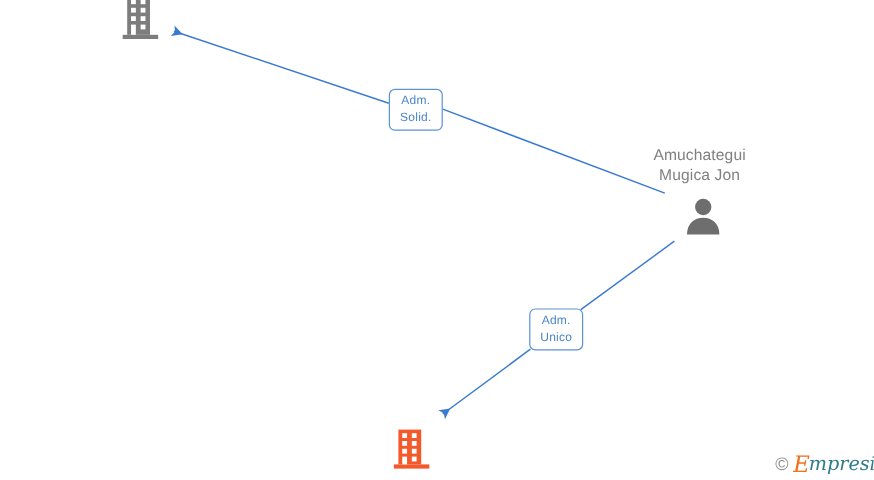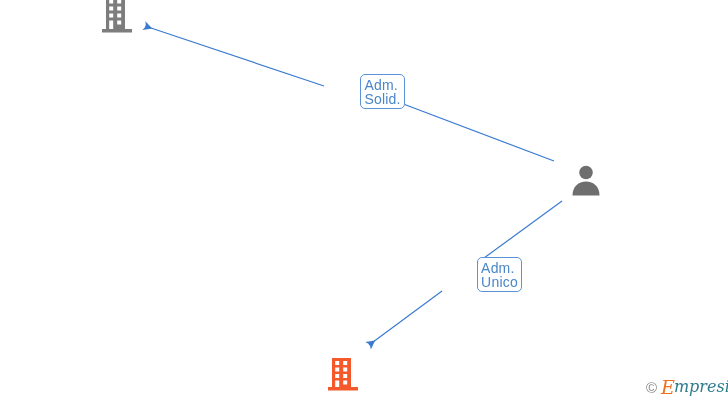--- a/index.html
+++ b/index.html
@@ -46,30 +46,29 @@
     white-space: pre-line;
     letter-spacing: 0.1px;
   }
   .rel-label {
     position: absolute;
     box-sizing: border-box;
     border: 1px solid #5b93d6;
     border-radius: 5px;
     background: #ffffff;
     color: #4a86c8;
-    font-size: 14px;
+    font-size: 10px;
     line-height: 14px;
-    text-align: left;
+    text-align: center;
     display: flex;
     flex-direction: column;
     align-items: center;
     justify-content: center;
     white-space: pre-line;
     letter-spacing: 0.2px;
-    margin-left: 36px;
   }
   #label-solid {
     left: 324px;
     top: 74px;
     width: 45px;
     height: 35px;
   }
   #label-unico {
     left: 441px;
     top: 257px;
@@ -147,20 +146,22 @@
     </svg>
   </div>
 
   <div class="node icon-person" style="left:571px; top:164px;">
     <svg width="30" height="32" viewBox="0 0 30 32" xmlns="http://www.w3.org/2000/svg">
       <circle cx="15" cy="8.5" r="6.8" fill="#6e6e6e"></circle>
       <path d="M 1.5,31.5 C 1.5,22.5 7.5,17.5 15,17.5 C 22.5,17.5 28.5,22.5 28.5,31.5 Z" fill="#6e6e6e"></path>
     </svg>
   </div>
 
+  <div class="person-name">Amuchategui
+Mugica Jon</div>
 
   <div class="node icon-company-orange" style="left:328px; top:356px;">
     <svg width="30" height="36" viewBox="0 0 30 36" xmlns="http://www.w3.org/2000/svg">
       <rect x="4" y="2" width="19" height="29" fill="#f4592c"></rect>
       <rect x="0" y="31" width="30" height="3.5" fill="#f4592c"></rect>
       <rect x="7.2" y="5" width="4" height="4" fill="#ffffff"></rect>
       <rect x="15.2" y="5" width="4" height="4" fill="#ffffff"></rect>
       <rect x="7.2" y="11.5" width="4" height="4" fill="#ffffff"></rect>
       <rect x="15.2" y="11.5" width="4" height="4" fill="#ffffff"></rect>
       <rect x="7.2" y="18" width="4" height="4" fill="#ffffff"></rect>

